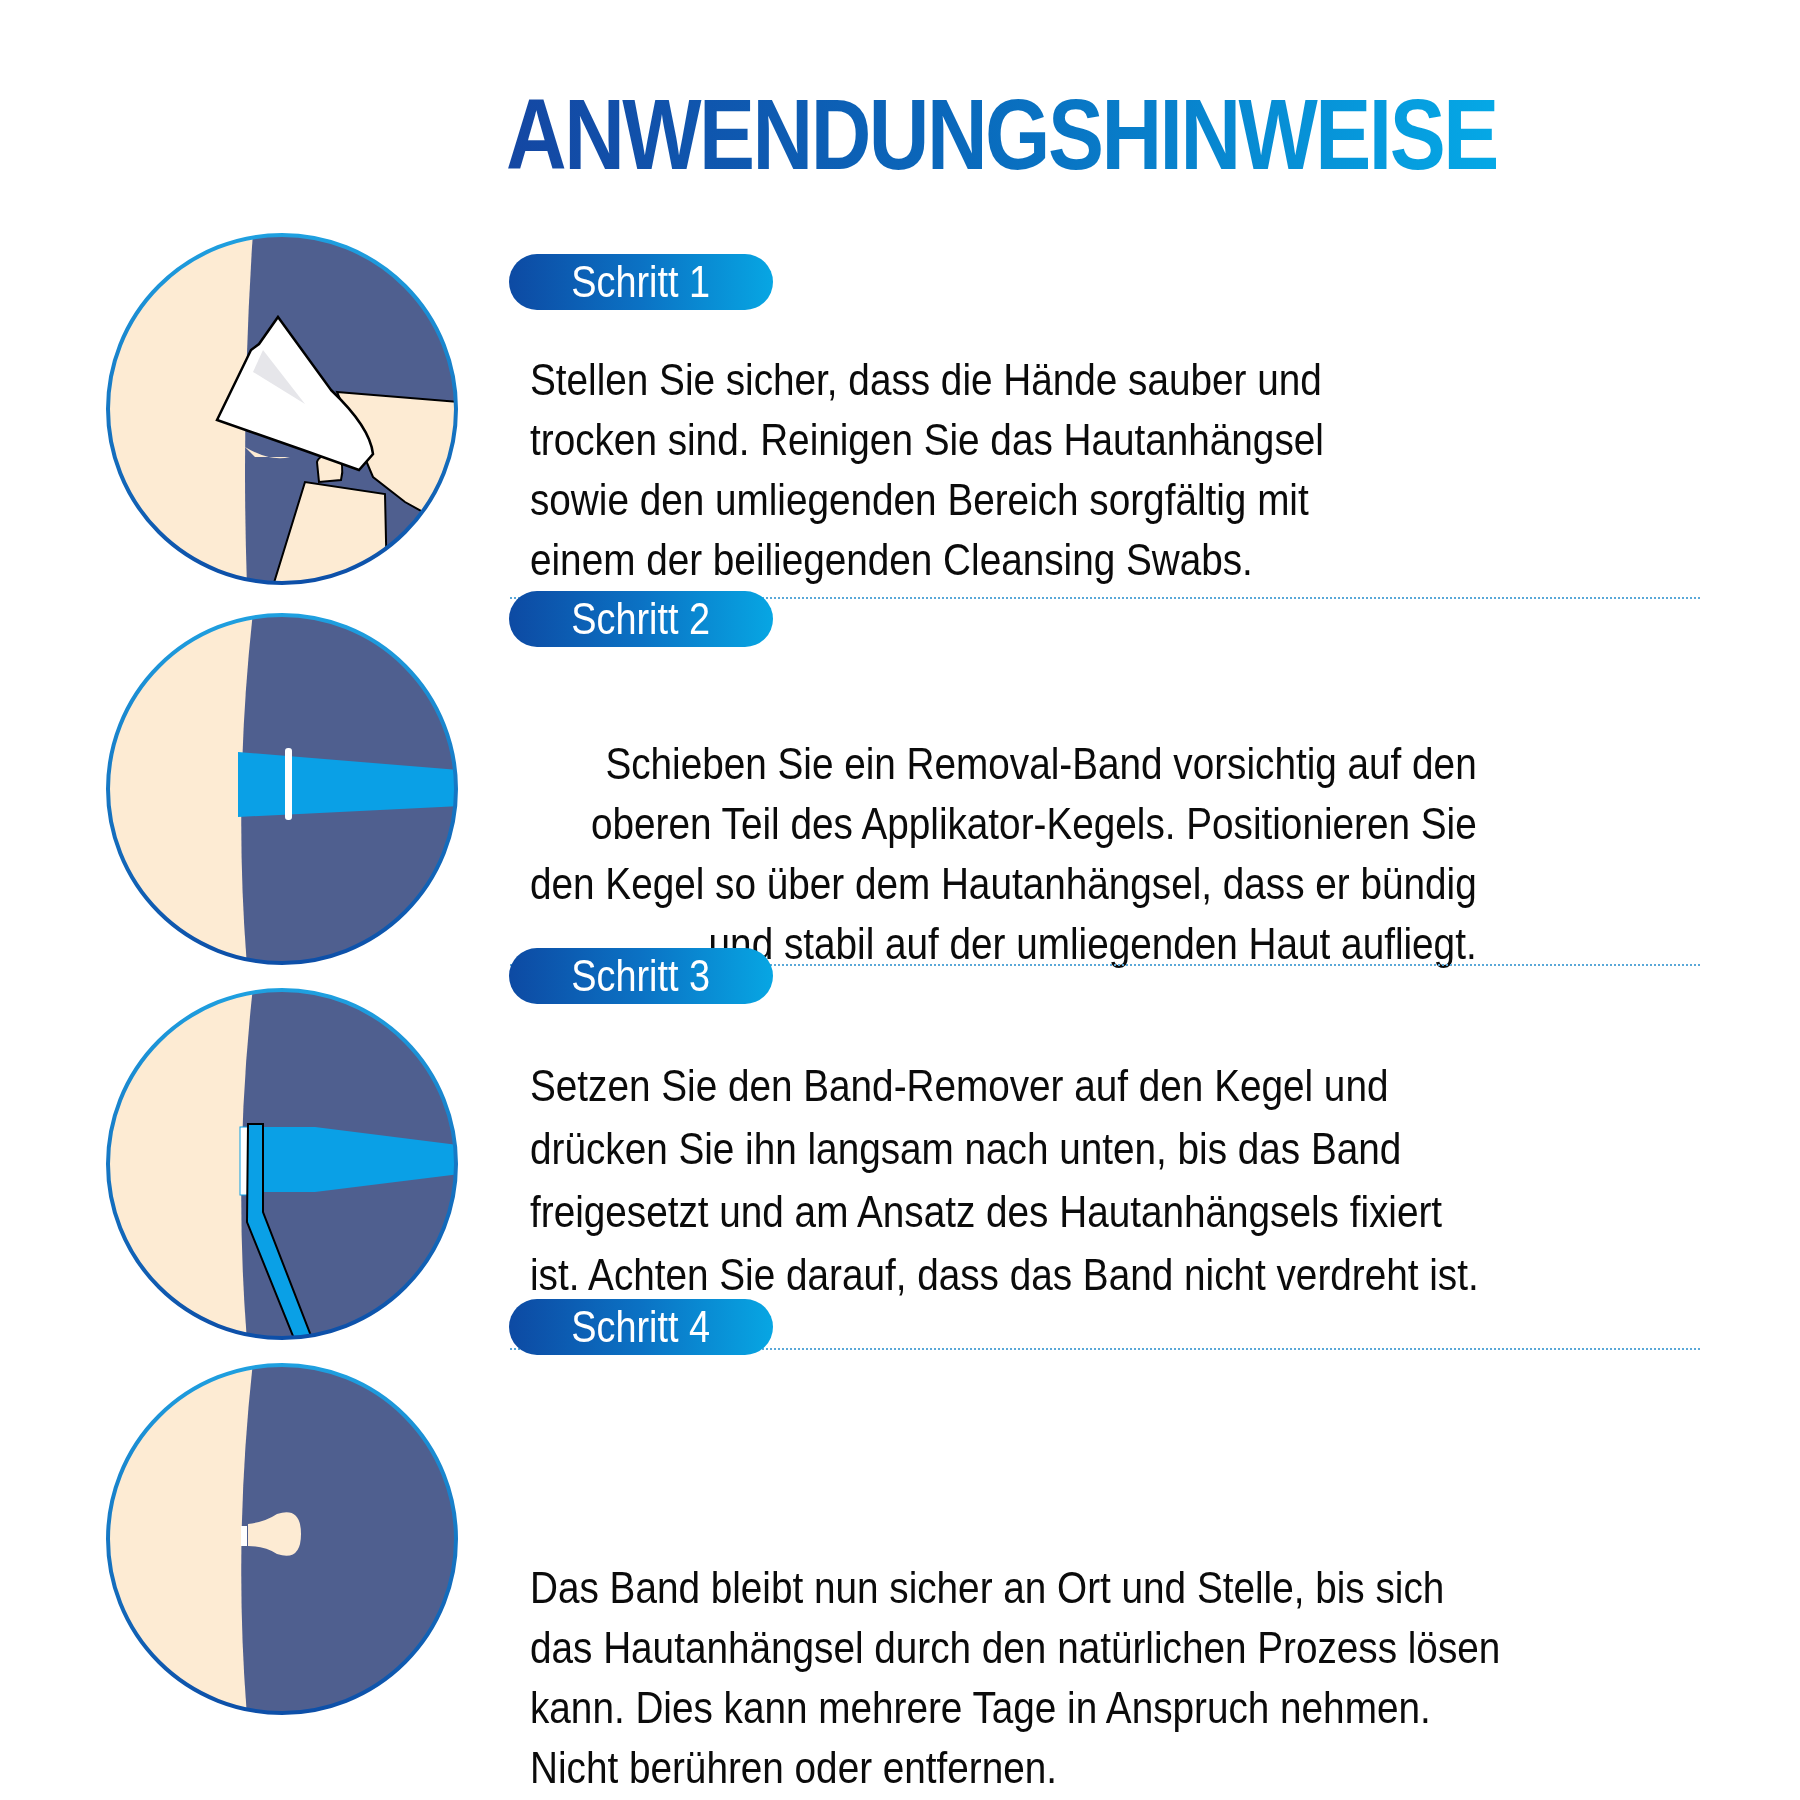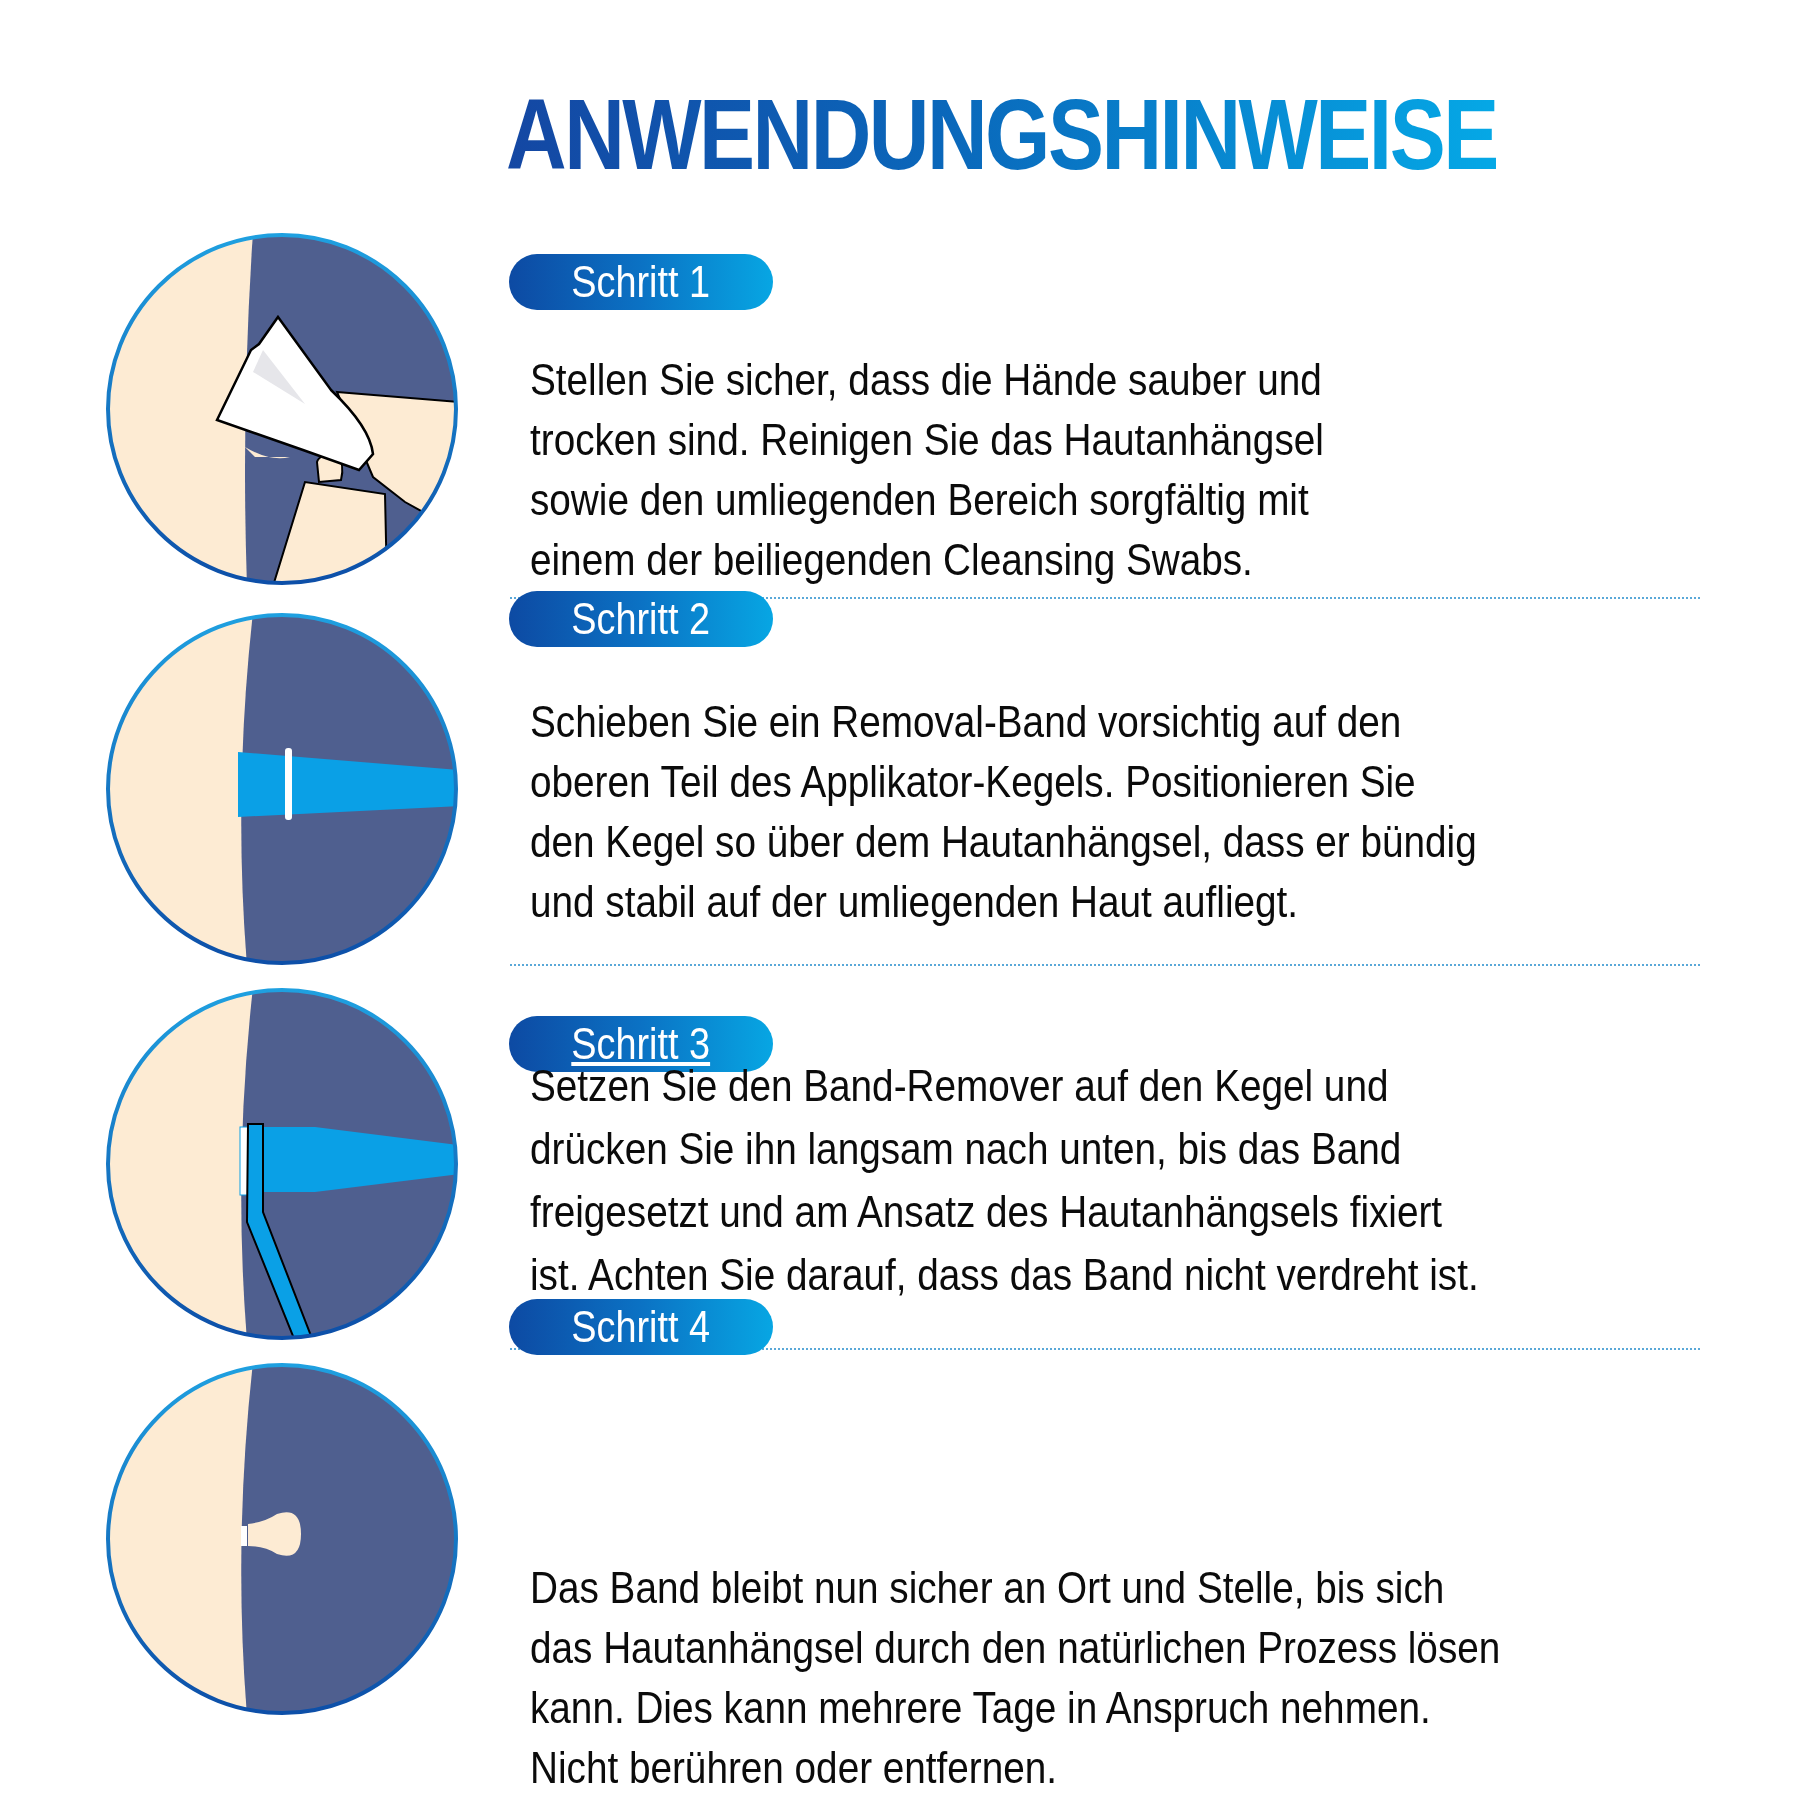--- a/index.html
+++ b/index.html
@@ -83,21 +83,21 @@
       <path d="M148,0 Q128,180 142,354 L354,354 L354,0 Z" fill="#4f5f8f"></path>
       <path d="M133,140 L354,158 L354,194 L133,205 Z" fill="#0aa0e6"></path>
       <rect x="180" y="136" width="7" height="72" rx="3" fill="#ffffff"></rect>
     </g>
     <circle cx="177" cy="177" r="174" fill="none" stroke="url(#ring2)" stroke-width="4"></circle>
   </svg>
 </div>
 <div class="pill" style="top:591px;">
   <span>Schritt 2</span>
 </div>
-<p class="desc" style="top:684px; line-height:60px;">
+<p class="desc" style="top:726px; line-height:60px;text-align:right;">
   <span class="ln">Schieben Sie ein Removal-Band vorsichtig auf den</span>
   <span class="ln">oberen Teil des Applikator-Kegels. Positionieren Sie</span>
   <span class="ln">den Kegel so über dem Hautanhängsel, dass er bündig</span>
   <span class="ln">und stabil auf der umliegenden Haut aufliegt.</span>
 </p>
 <div class="divider" style="top:964px;"></div>
 
 <div class="illus" style="top:987px;">
   <svg viewBox="0 0 354 354">
     <defs>
@@ -112,21 +112,21 @@
     <g clip-path="url(#c3)">
       <rect x="0" y="0" width="354" height="354" fill="#fdebd3"></rect>
       <path d="M148,0 Q128,180 142,354 L354,354 L354,0 Z" fill="#4f5f8f"></path>
       <path d="M156,140 L210,140 L354,158 L354,187 L210,205 L156,205 Z" fill="#0aa0e6"></path>
       <rect x="135" y="140" width="8" height="68" fill="#ffffff" stroke="#0aa0e6" stroke-width="1"></rect>
       <path d="M143,137 L158,137 L158,225 L208,354 L190,354 L142,235 Z" fill="#0aa0e6" stroke="#000" stroke-width="2"></path>
     </g>
     <circle cx="177" cy="177" r="174" fill="none" stroke="url(#ring3)" stroke-width="4"></circle>
   </svg>
 </div>
-<div class="pill" style="top:1016px;text-decoration:underline;">
+<div class="pill" style="top:948px;">
   <span>Schritt 3</span>
 </div>
 <p class="desc" style="top:1046px; line-height:63px;">
   <span class="ln">Setzen Sie den Band-Remover auf den Kegel und</span>
   <span class="ln">drücken Sie ihn langsam nach unten, bis das Band</span>
   <span class="ln">freigesetzt und am Ansatz des Hautanhängsels fixiert</span>
   <span class="ln">ist. Achten Sie darauf, dass das Band nicht verdreht ist.</span>
 </p>
 <div class="divider" style="top:1348px;"></div>
 

